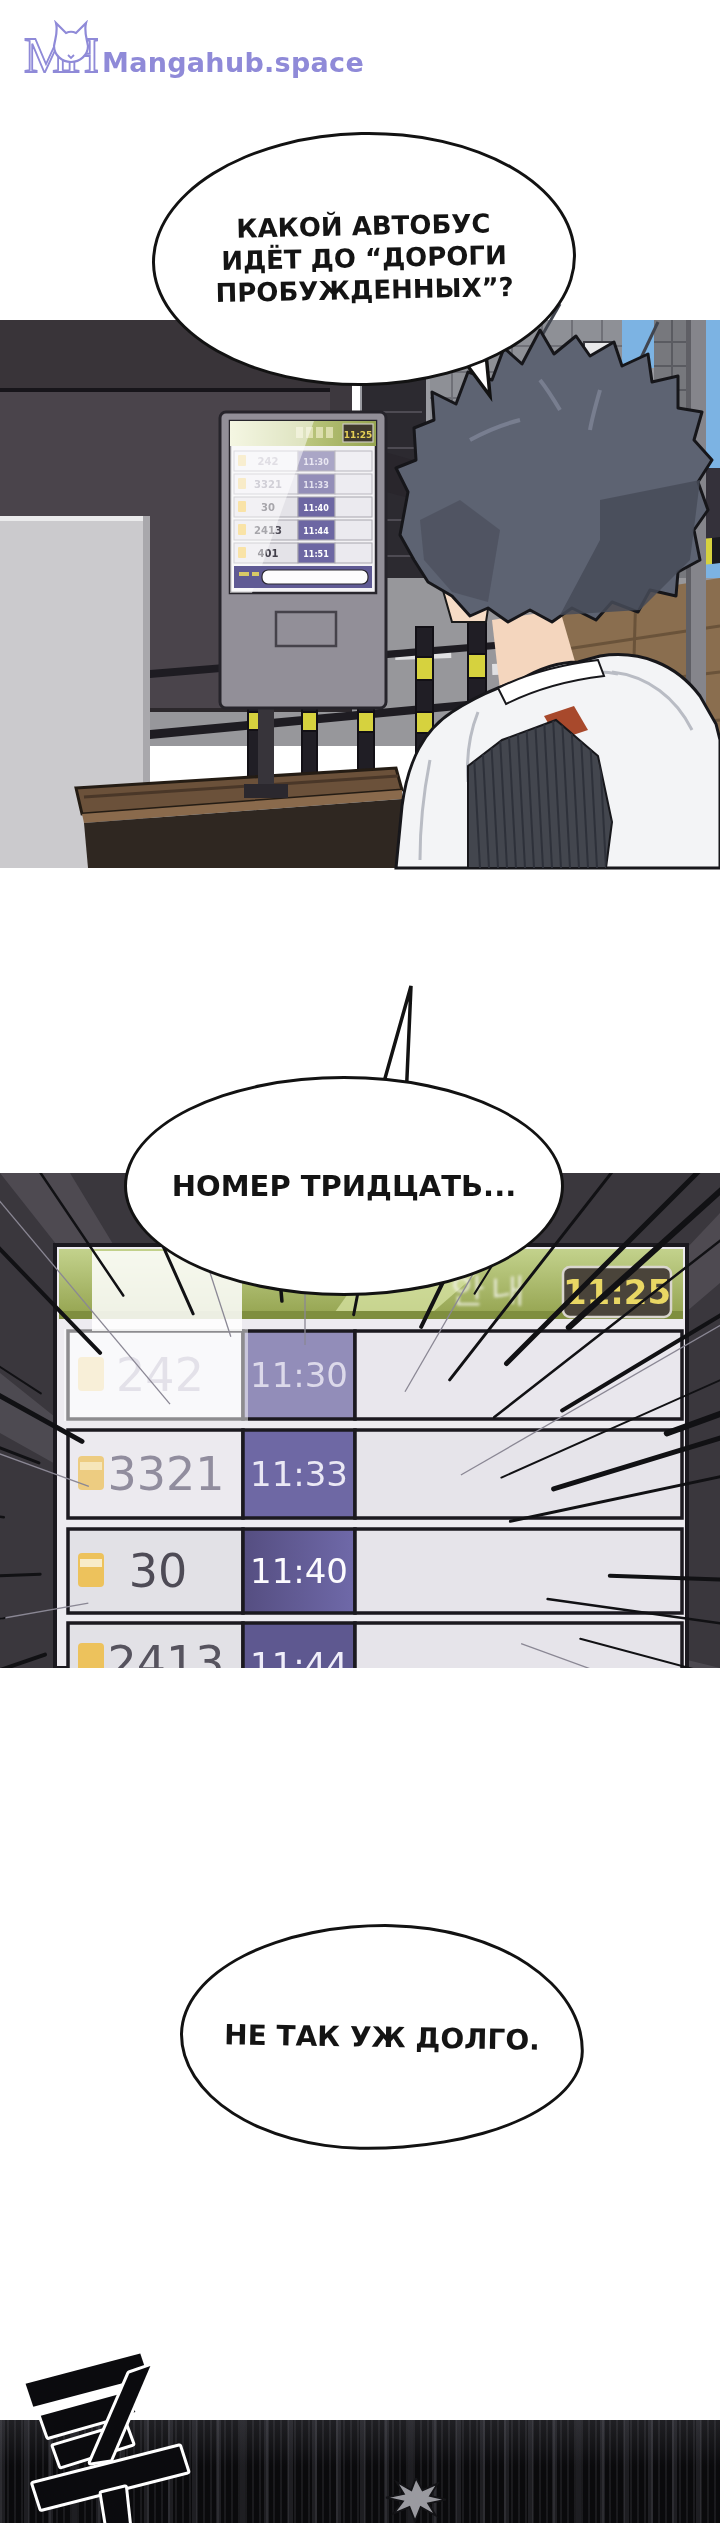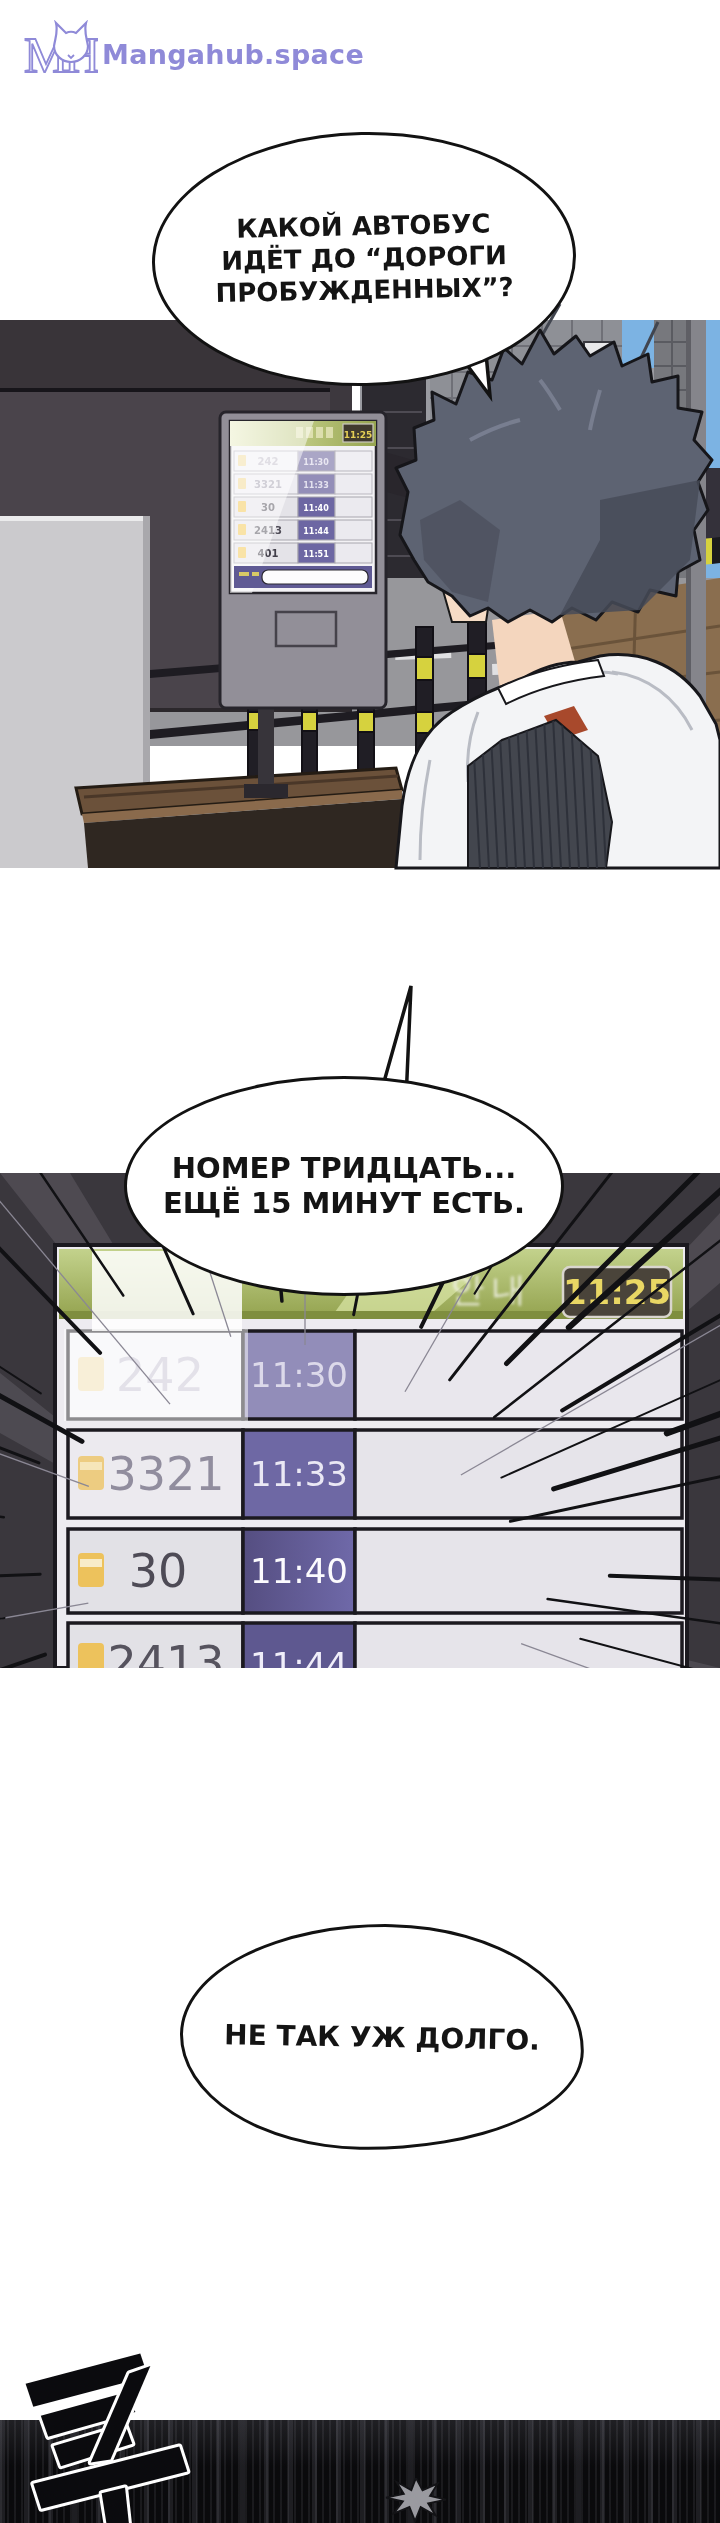--- a/index.html
+++ b/index.html
@@ -1,20 +1,20 @@
 <!DOCTYPE html>
 <html><head>
 <meta charset="utf-8">
 <style>
   html,body{margin:0;padding:0;background:#ffffff;}
   #page{position:relative;width:720px;height:2523px;background:#ffffff;overflow:hidden;
         font-family:"DejaVu Sans","Liberation Sans",sans-serif;}
   .abs{position:absolute;}
   
-  #brand-text{position:absolute;left:102px;top:39px;font-size:27px;font-weight:bold;
+  #brand-text{position:absolute;left:102px;top:47px;font-size:27px;font-weight:bold;
               color:#8f8ad8;letter-spacing:.3px;}
   
   .bubble{position:absolute;background:#ffffff;border:3.5px solid #121212;border-radius:50%;
           display:flex;flex-direction:column;justify-content:center;align-items:center;
           text-align:center;color:#141414;font-weight:bold;z-index:3;}
   .bubble .ln{white-space:nowrap;}
   #bubble-1{left:152px;top:132px;width:418px;height:248px;font-size:26px;line-height:1.22;
             transform:rotate(-1.2deg);}
   #bubble-2{left:124px;top:1076px;width:434px;height:214px;font-size:29px;line-height:1.2;}
   #bubble-3{left:180px;top:1924px;width:398px;height:220px;font-size:28px;
@@ -440,21 +440,20 @@
         <line x1="305" y1="62" x2="305.0000000000001" y2="-1108" stroke-width="1.5"></line>
       </g>
   </svg>
 
   <svg class="tail" style="left:366px;top:980px" width="56" height="124" viewBox="0 0 56 124">
     <polygon points="45,6 14,116 40,120" fill="#ffffff" stroke="#121212" stroke-width="3.5"></polygon>
   </svg>
 
   <div id="bubble-2" class="bubble">
     <div class="ln">НОМЕР ТРИДЦАТЬ...</div>
-    <div class="ln">ЕЩЁ 15 МИНУТ ЕСТЬ.</div>
   </div>
 
   <div id="bubble-3" class="bubble">
     <div class="ln">НЕ ТАК УЖ ДОЛГО.</div>
   </div>
 
   <div id="bottom-panel"></div>
 
   <svg id="sfx-svg" width="180" height="170" viewBox="0 0 180 170">
     <g fill="#0b0b0e" stroke="#ffffff" stroke-width="6" stroke-linejoin="round" style="paint-order:stroke">

